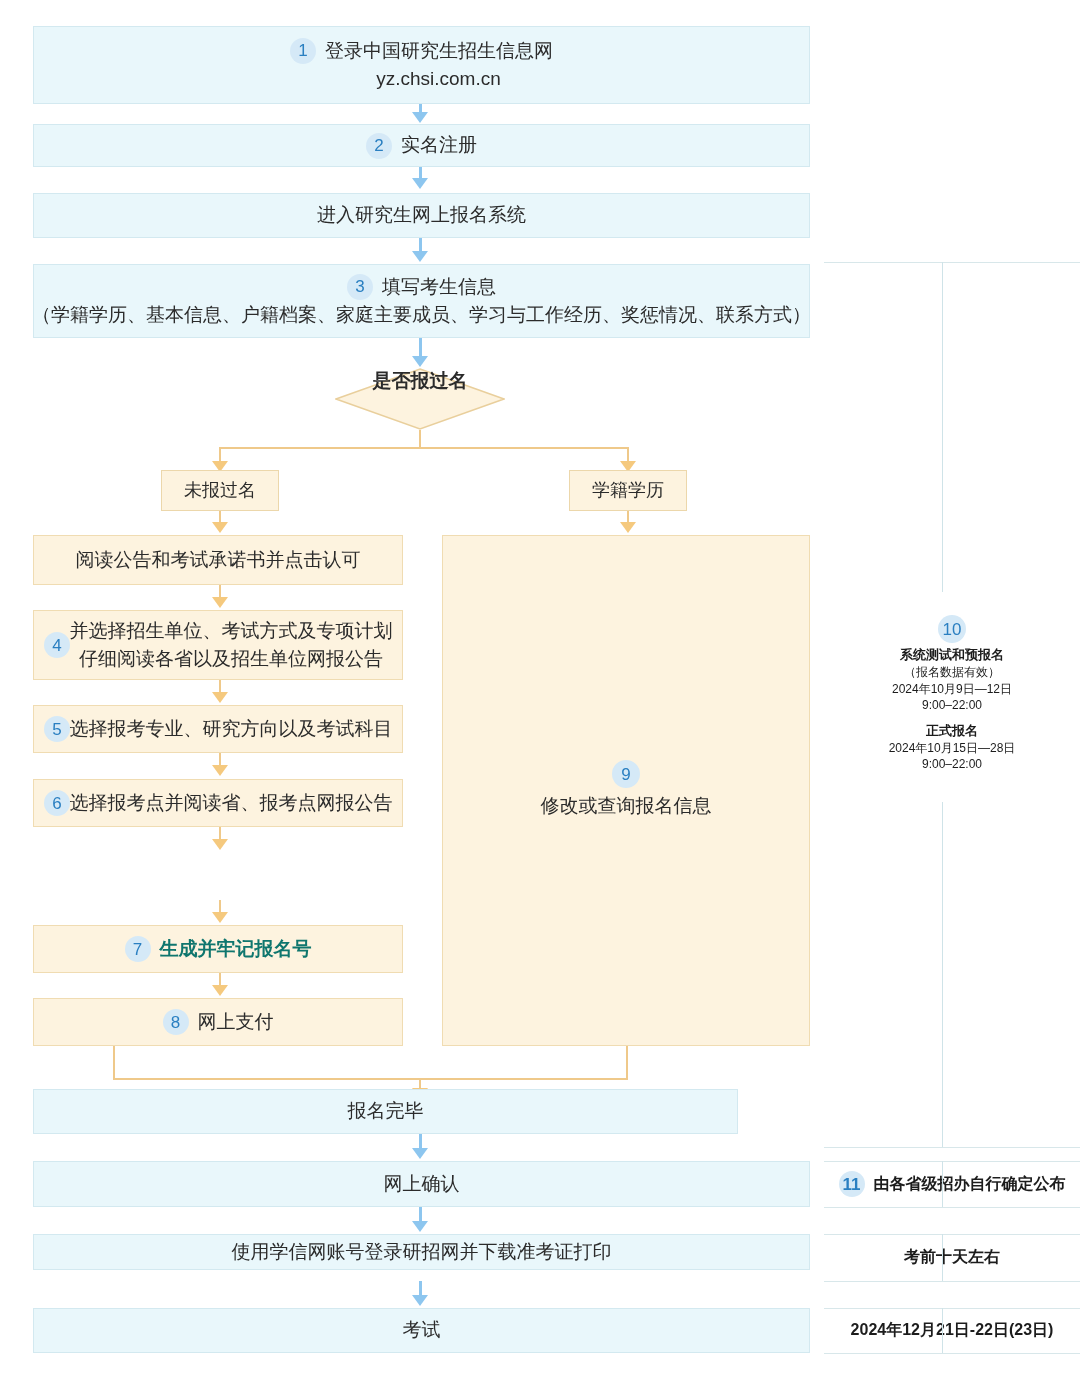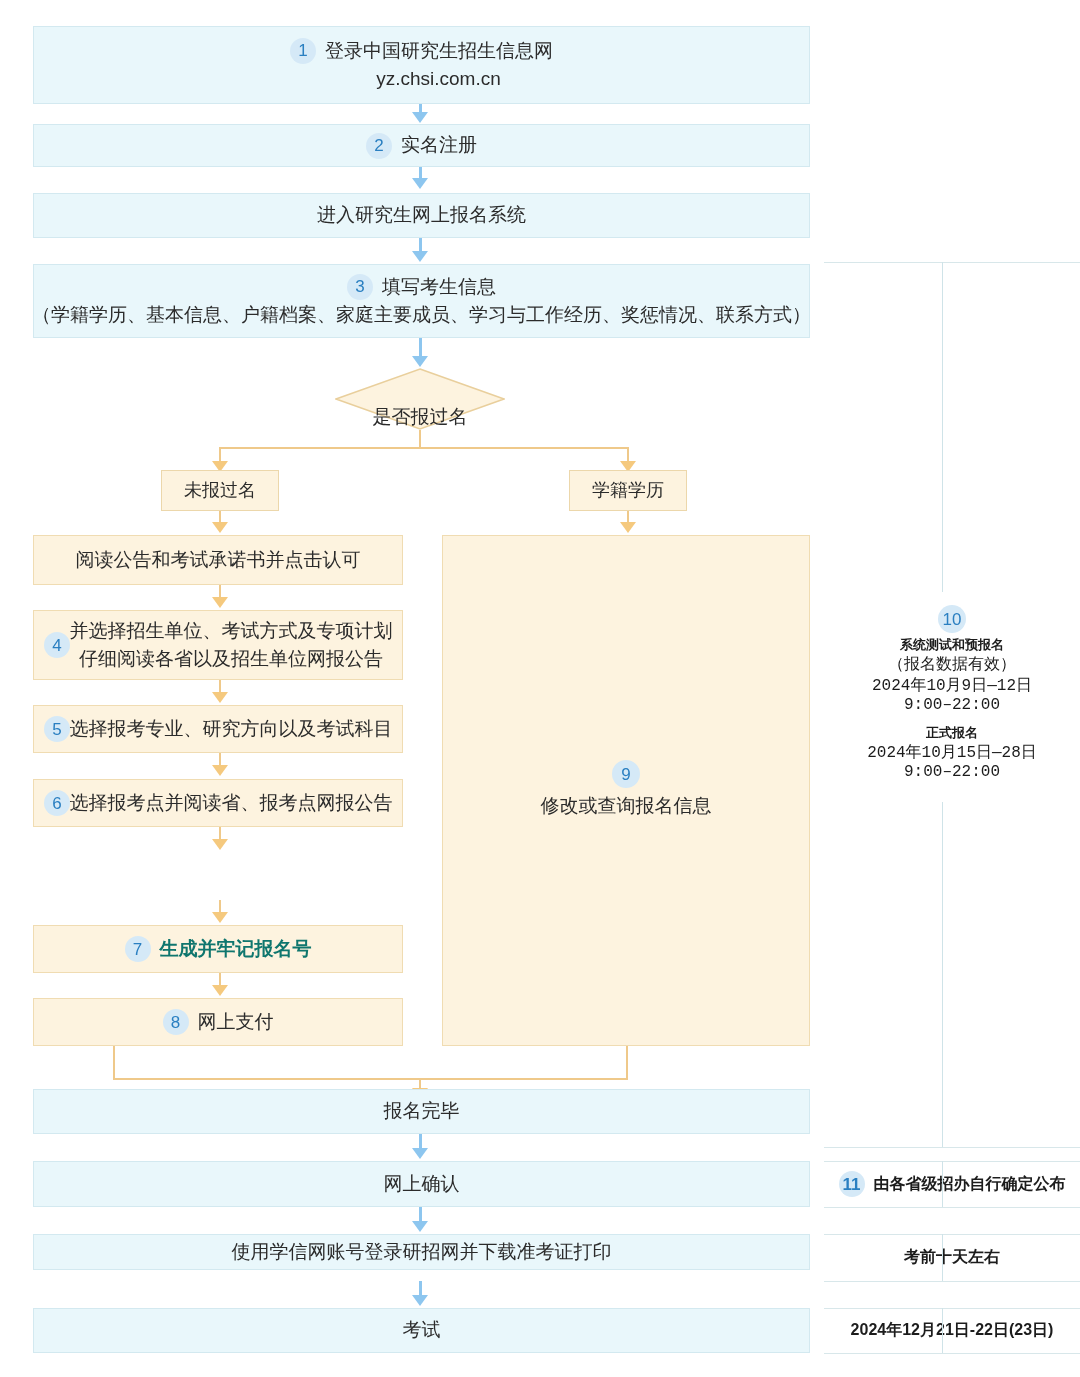--- a/index.html
+++ b/index.html
@@ -82,22 +82,23 @@
     transform: translateY(-50%);
     margin-right: 0;
   }
 
   .red-text { color: #0f766e; font-weight: bold; }
 
   
   .diamond-wrap {
     position: absolute;
     display: flex;
-    align-items: flex-end;
-    justify-content: center;
+    align-items: flex-start;
+    justify-content: center;
+    font-weight: bold;
   }
   .diamond-shape {
     position: absolute;
     inset: 0;
   }
   .diamond-label {
     position: relative;
     font-size: 19px;
     color: #2b2b2b;
     white-space: nowrap;
@@ -155,23 +156,22 @@
     justify-content: center;
     text-align: center;
     color: #1c1c1c;
   }
   .tl-title {
     font-size: 13px;
     font-weight: bold;
     white-space: nowrap;
   }
   .tl-sub {
-    font-size: 16px;
-    white-space: nowrap;
-    font-family: Liberation Mono, monospace;
+    font-size: 12px;
+    white-space: nowrap;
   }
   .tl-row-inline {
     display: flex;
     align-items: center;
     justify-content: center;
     font-size: 16px;
     font-weight: bold;
     white-space: nowrap;
   }
   .tl-plain {
@@ -303,21 +303,21 @@
     <span class="badge wide block">9</span>
     <span>修改或查询报名信息</span>
   </div>
 
   <div class="conn vline-cream" style="left:113px; top:1046px; height:34px;"></div>
   <div class="conn vline-cream" style="left:626px; top:1046px; height:34px;"></div>
   <div class="conn hline-cream" style="left:113px; top:1078px; width:515px;"></div>
   <div class="conn vline-cream" style="left:419px; top:1078px; height:12px;"></div>
   <div class="conn arrow-cream" style="left:412px; top:1088px;"></div>
 
-  <div class="box blue" style="left:33px; top:1089px; width:777px; height:45px;">
+  <div class="box blue" style="left:33px; top:1089px; width:705px; height:45px;">
     <span>报名完毕</span>
   </div>
   <div class="conn vline-blue" style="left:419px; top:1134px; height:16px;"></div>
   <div class="conn arrow-blue" style="left:412px; top:1148px;"></div>
 
   <div class="box blue" style="left:33px; top:1161px; width:777px; height:46px;">
     <span>网上确认</span>
   </div>
   <div class="conn vline-blue" style="left:419px; top:1207px; height:16px;"></div>
   <div class="conn arrow-blue" style="left:412px; top:1221px;"></div>

